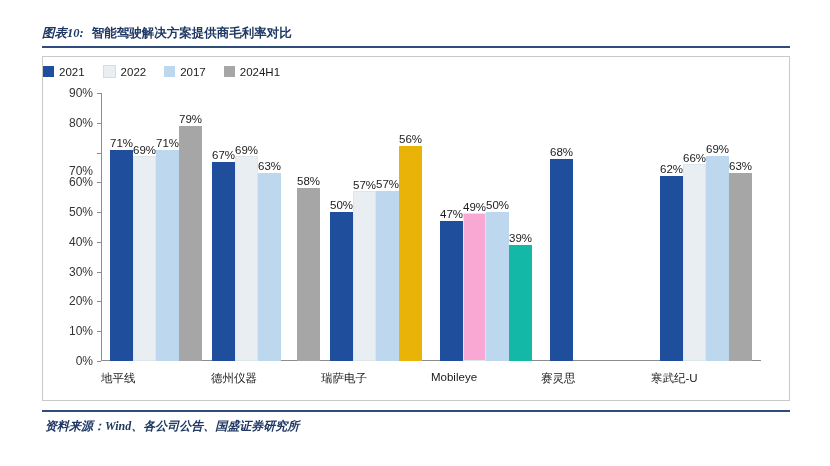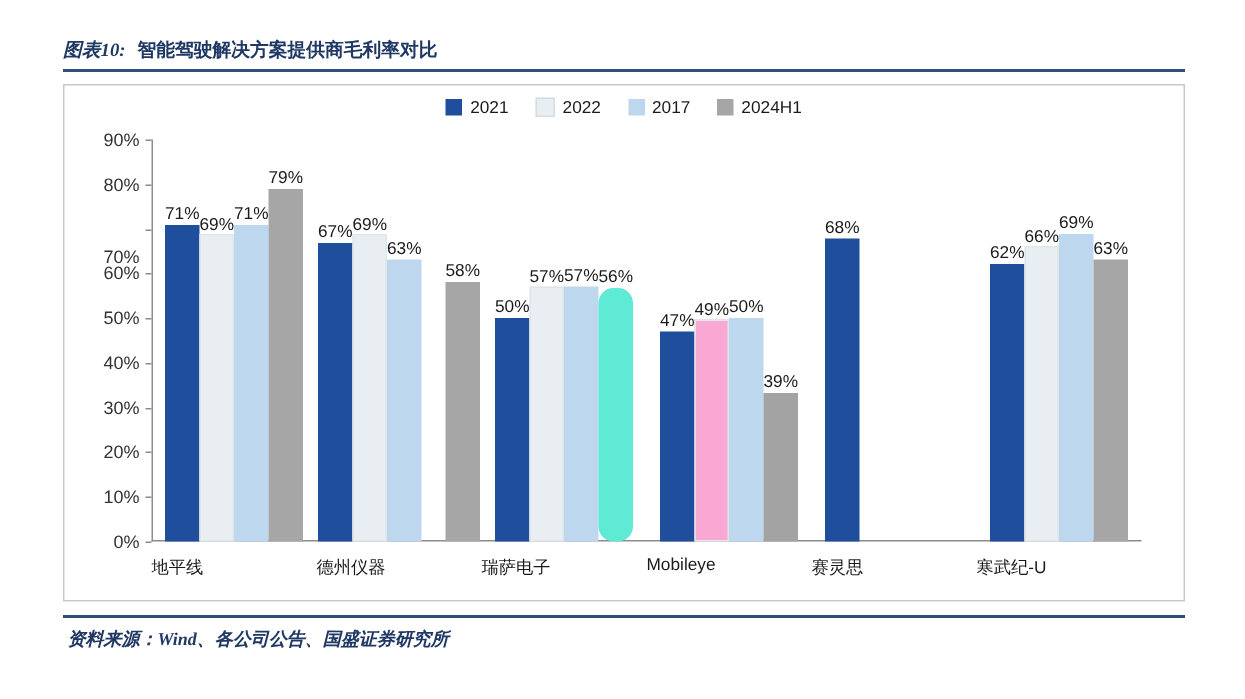--- a/index.html
+++ b/index.html
@@ -84,21 +84,21 @@
     box-sizing: border-box;
     background: #ffffff;
   }
   
   .legend {
     position: absolute;
     left: 0;
     top: 8px;
     width: 100%;
     display: flex;
-    justify-content: center;
+    justify-content: flex-start;
     align-items: center;
     gap: 18px;
   }
   .legend-item {
     display: flex;
     align-items: center;
     gap: 5px;
   }
   .legend-swatch {
     width: 11px;
@@ -286,38 +286,38 @@
           <div class="bars">
             <div class="bar" style="height: 148.889px; background: rgb(31, 78, 156);">
               <span class="val">50%</span>
             </div>
             <div class="bar" style="height: 169.733px; background: rgb(232, 238, 242); border: 1px solid rgb(223, 230, 234); box-sizing: border-box;">
               <span class="val">57%</span>
             </div>
             <div class="bar" style="height: 169.733px; background: rgb(189, 215, 238);">
               <span class="val">57%</span>
             </div>
-            <div class="bar" style="height: 169px; background: #5eead4; border-radius: 10px;">
+            <div class="bar" style="height: 215px; background: #eab308;">
               <span class="val">56%</span>
             </div>
           </div>
           <div class="cat-label">瑞萨电子</div>
         </div>
         <div class="group" style="left: 330px; width: 110px;">
           <div class="bars">
             <div class="bar" style="height: 139.956px; background: rgb(31, 78, 156);">
               <span class="val">47%</span>
             </div>
             <div class="bar" style="height: 148px; background: #f9a8d4; border: 1px solid rgb(223, 230, 234); box-sizing: border-box;">
               <span class="val">49%</span>
             </div>
             <div class="bar" style="height: 148.889px; background: rgb(189, 215, 238);">
               <span class="val">50%</span>
             </div>
-            <div class="bar" style="height: 99px; background: #a3a3a3;">
+            <div class="bar" style="height: 116px; background: #14b8a6;">
               <span class="val">39%</span>
             </div>
           </div>
           <div class="cat-label">Mobileye</div>
         </div>
         <div class="group" style="left: 440px; width: 110px;">
           <div class="bars">
             <div class="bar" style="height: 202.489px; background: rgb(31, 78, 156);">
               <span class="val">68%</span>
             </div>

